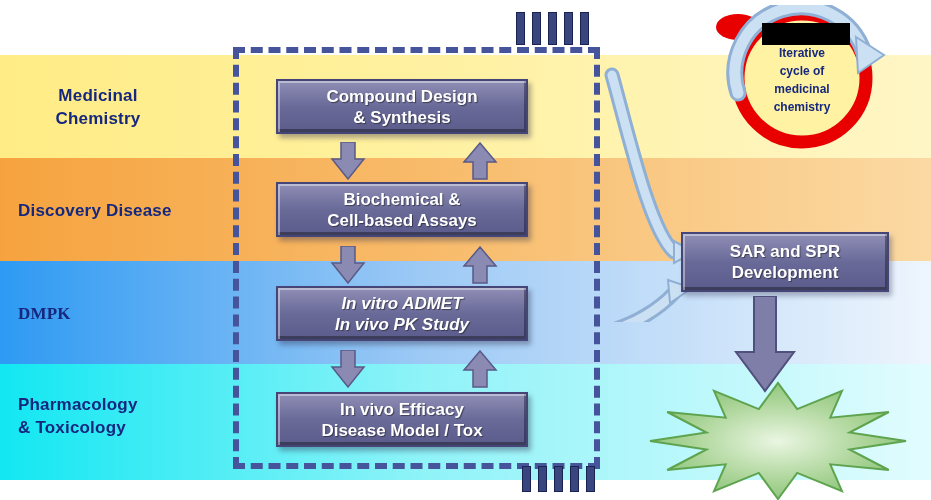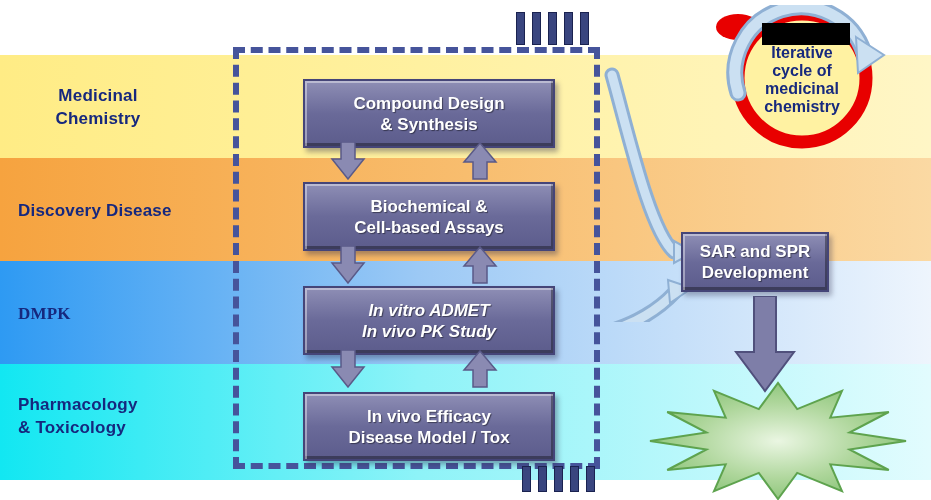--- a/index.html
+++ b/index.html
@@ -27,56 +27,56 @@
     position:absolute; left:233px; top:47px; width:367px; height:422px;
     border:6px dashed #46549b; background:transparent;
   }
   .dash-bar {
     position:absolute; width:9px; background:#39457f; border:1px solid #1a2250;
   }
   .dash-top { top:12px; height:33px; }
   .dash-bottom { top:466px; height:26px; }
 
   .pbox {
-    position:absolute; left:303px; width:252px; height:69px;
+    position:absolute; left:276px; width:252px; height:55px;
     background:linear-gradient(180deg,#8e8eb5 0%,#6a6a99 50%,#5c5c8c 100%);
     border:2px solid #454578;
     box-shadow: inset 2px 2px 0 rgba(255,255,255,.4),
                 inset -2px -3px 0 rgba(0,0,0,.35),
                 3px 4px 5px rgba(50,50,80,.4);
     color:#fff; font-weight:bold; font-size:17px; line-height:21px;
     display:flex; align-items:center; justify-content:center; text-align:center;
     white-space:pre-line; text-shadow:1px 1px 1px rgba(0,0,0,.45);
   }
   .pbox-1 { top:79px; }
   .pbox-2 { top:182px; }
   .pbox-3 { top:286px; font-style:italic; }
   .pbox-4 { top:392px; }
 
   .sar-box {
-    position:absolute; left:681px; top:232px; width:148px; height:60px;
+    position:absolute; left:681px; top:232px; width:208px; height:60px;
     background:linear-gradient(180deg,#8e8eb5 0%,#6a6a99 50%,#5c5c8c 100%);
     border:2px solid #454578;
     box-shadow: inset 2px 2px 0 rgba(255,255,255,.4),
                 inset -2px -3px 0 rgba(0,0,0,.35),
                 3px 4px 5px rgba(50,50,80,.35);
     color:#fff; font-weight:bold; font-size:17px; line-height:21px;
     display:flex; align-items:center; justify-content:center; text-align:center;
     white-space:pre-line; text-shadow:1px 1px 1px rgba(0,0,0,.45);
   }
 
   .abs { position:absolute; }
 
   .candidate-label {
     position:absolute; left:622px; top:430px; width:306px; text-align:center;
     color:#9b1c50; font-weight:bold; font-size:21px; letter-spacing:.2px;
   }
   .cycle-label {
     position:absolute; left:722px; top:44px; width:160px; text-align:center;
-    color:#17297e; font-weight:bold; font-size:16px; line-height:18px;
+    color:#17297e; font-weight:bold; font-size:12px; line-height:18px;
     white-space:pre-line;
   }
 </style>
 </head>
 <body>
 
 <div class="canvas">
 
   <div class="band band-yellow"></div>
   <div class="band band-orange"></div>

